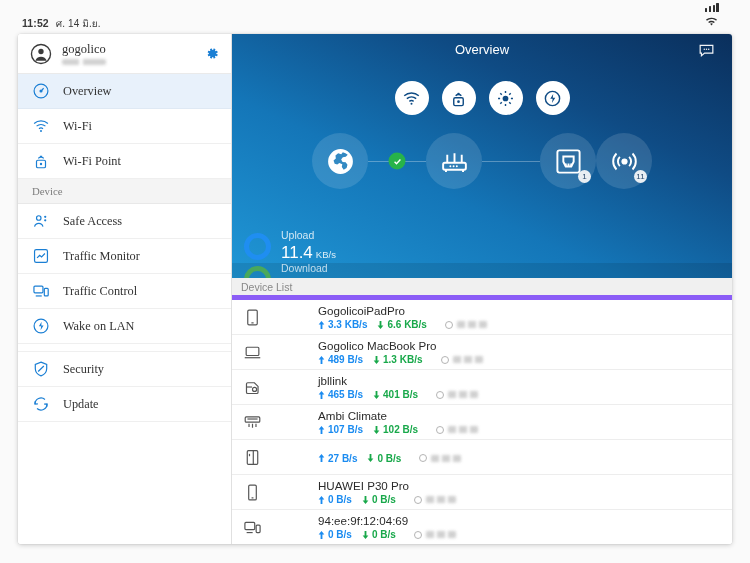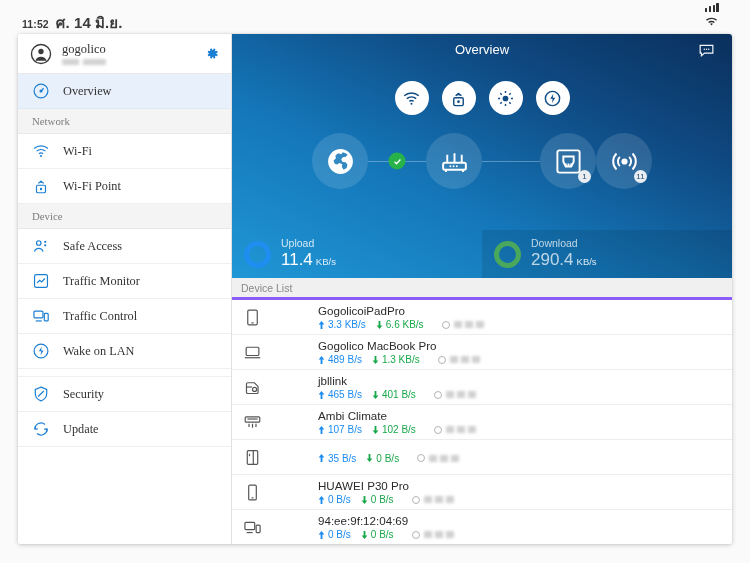--- a/index.html
+++ b/index.html
@@ -17,21 +17,21 @@
   }
 
   
   .statusbar {
     position: absolute; top: 14px; left: 22px; right: 18px; height: 18px;
     display: flex; align-items: center; justify-content: space-between;
     font-size: 10.5px; color: #3a3a3a; letter-spacing: .1px;
   }
   .sb-left { display: flex; align-items: baseline; gap: 7px; }
   .sb-time { font-weight: 600; font-size: 10.5px; }
-  .sb-date { font-size: 15px; font-weight: 700; color: #3a3a3a; }
+  .sb-date { font-size: 10px; font-weight: 400; color: #3a3a3a; }
   .sb-right { display: flex; align-items: flex-start; gap: 5px; flex-direction: column; }
   .sb-pct { font-size: 10.5px; font-weight: 500; }
   .bars { display: flex; align-items: flex-end; gap: 1.5px; height: 9px; }
   .bars i { display: block; width: 2.4px; background: #2f2f2f; border-radius: .5px; }
   .bars i:nth-child(1) { height: 3.5px; }
   .bars i:nth-child(2) { height: 5.2px; }
   .bars i:nth-child(3) { height: 7px; }
   .bars i:nth-child(4) { height: 9px; }
   .batt {
     width: 22px; height: 10px; border: 1.2px solid #2f2f2f;
@@ -142,44 +142,44 @@
     display: flex; align-items: center; justify-content: center;
   }
   .check svg { width: 10px; height: 10px; color: #fff; }
   .badge {
     position: absolute; right: 5px; bottom: 6px;
     min-width: 13px; height: 13px; padding: 0 2px;
     border-radius: 7px; background: #e9eef3; color: #27476b;
     font-size: 8px; display: flex; align-items: center; justify-content: center;
   }
 
-  .speeds { position: absolute; left: 0; right: 0; bottom: 0; height: 48px; display: flex; }
+  .speeds { position: absolute; left: 0; right: 0; bottom: 0; height: 48px; display: flex; flex-direction: column; }
   .speed { flex: 1; display: flex; align-items: center; gap: 10px; padding-left: 12px; }
   .speed.download { background: rgba(0,0,0,.10); }
   .ring { width: 27px; height: 27px; border-radius: 50%; border: 5px solid #1f8ef1; flex: 0 0 27px; }
   .ring.green { border-color: #49a85c; }
   .sp-label { font-size: 10.5px; color: rgba(255,255,255,.80); line-height: 1.1; }
   .sp-val { font-size: 17px; color: #fff; line-height: 1.25; }
   .sp-val em { font-style: normal; font-size: 9.5px; color: rgba(255,255,255,.85); margin-left: 3px; margin-top: 44px; }
   .speed.download .sp-val, .speed.download .sp-label { color: rgba(255,255,255,.72); }
 
   .list-head {
-    flex: 0 0 22px; background: #f0f0f0; border-bottom: 3px solid #8b5cf6;
+    flex: 0 0 22px; background: #f0f0f0; border-bottom: 5px solid #8b5cf6;
     display: flex; align-items: center; padding-left: 9px;
     font-size: 10.5px; color: #888;
   }
   .devlist { flex: 1; overflow: hidden; background: #fff; }
   .dev {
     height: 35px; display: flex; align-items: center; gap: 11px;
     padding: 0 12px 0 11px; border-bottom: 1px solid #ededed;
   }
   .dev-ico { width: 19px; height: 19px; flex: 0 0 19px; color: #555; }
   .dev-body { flex: 1; min-width: 0; margin-left: 45px; }
   .dev-name { font-size: 11.6px; color: #2b2b2b; line-height: 1.2; }
-  .dev-stats { display: flex; gap: 10px; margin-top: 2px; }
+  .dev-stats { display: flex; gap: 10px; margin-top: 2px; font-weight: bold; }
   .stat { display: flex; align-items: center; gap: 3px; font-size: 10px; }
   .stat.up { color: #1a8bf0; }
   .stat.down { color: #18a84a; }
   .stat svg { width: 7px; height: 8px; }
   .sig { display: flex; align-items: center; gap: 4px; margin-left: 8px; }
   .sig-dot { width: 8px; height: 8px; border-radius: 50%; border: 1.4px solid #b4b4b4; flex: 0 0 8px; }
   .sig-blur {
     width: 30px; height: 7px; border-radius: 1px;
     background: linear-gradient(90deg,#c4c4c4 0 26%, transparent 26% 38%, #c4c4c4 38% 62%, transparent 62% 72%, #c4c4c4 72% 100%);
     filter: blur(1.5px); opacity: .8;
@@ -239,23 +239,20 @@
 
         <div class="nav-item active">
           <svg class="ico" viewBox="0 0 24 24" fill="none" stroke="currentColor" stroke-width="1.6">
             <circle cx="12" cy="12" r="9.2"></circle>
               <circle cx="12" cy="12" r="2.1" fill="currentColor" stroke="none"></circle>
             <path d="M15.5 8.2l-2.3 2.8"></path>
           </svg>
           <span class="lbl">Overview</span>
         </div>
 
-        <div class="nav-sec">
-          <span>Network</span>
-        </div>
         <div class="nav-item">
           <svg class="ico" viewBox="0 0 24 24" fill="none" stroke="currentColor" stroke-width="1.6">
             <path d="M2.8 8.6a14 14 0 0 1 18.4 0"></path>
               <path d="M6.1 12.2a9.2 9.2 0 0 1 11.8 0"></path>
             <path d="M9.3 15.7a4.4 4.4 0 0 1 5.4 0"></path>
               <circle cx="12" cy="18.6" r="1.3" fill="currentColor" stroke="none"></circle>
           </svg>
           <span class="lbl">Wi-Fi</span>
         </div>
         <div class="nav-item">
@@ -555,21 +552,21 @@
             <rect x="5.4" y="3.4" width="13.2" height="17.2" rx="1.4"></rect>
               <path d="M13 3.4v17.2"></path>
             <path d="M8.2 7.4v3"></path>
           </svg>
           <div class="dev-body">
             <div class="dev-stats">
               <span class="stat up">
                 <svg viewBox="0 0 12 14" fill="currentColor">
                     <path d="M6 0l5 6H7.6v8H4.4V6H1z"></path>
                   </svg>
-                <span>35 B/s</span>
+                <span>27 B/s</span>
               </span>
               <span class="stat down">
                 <svg viewBox="0 0 12 14" fill="currentColor">
                     <path d="M6 14l5-6H7.6V0H4.4v8H1z"></path>
                   </svg>
                 <span>0 B/s</span>
               </span>
               <span class="sig">
                 <span class="sig-dot"></span>
                 <span class="sig-blur"></span>

